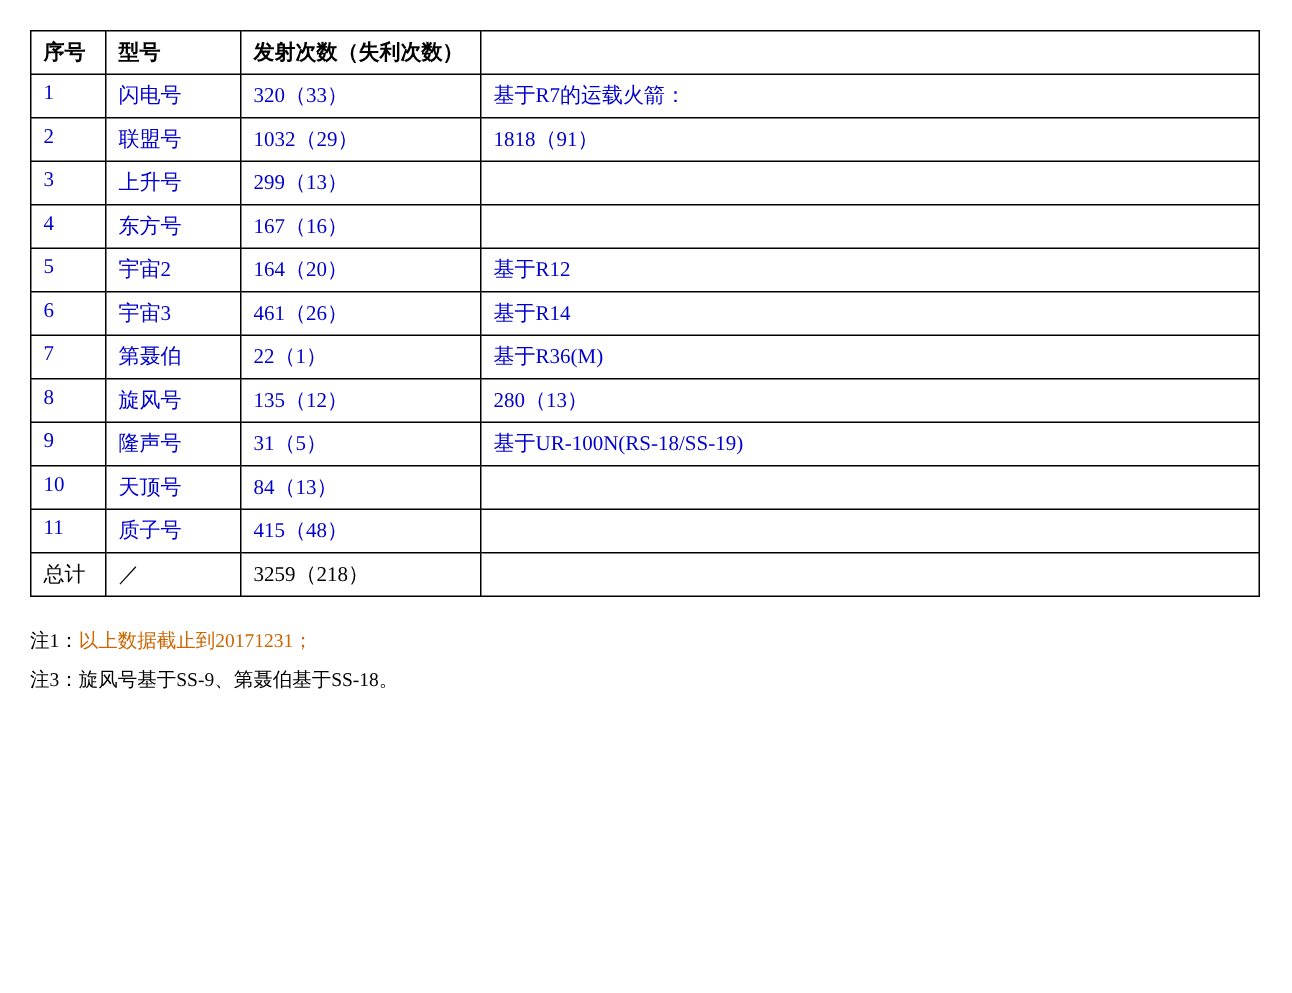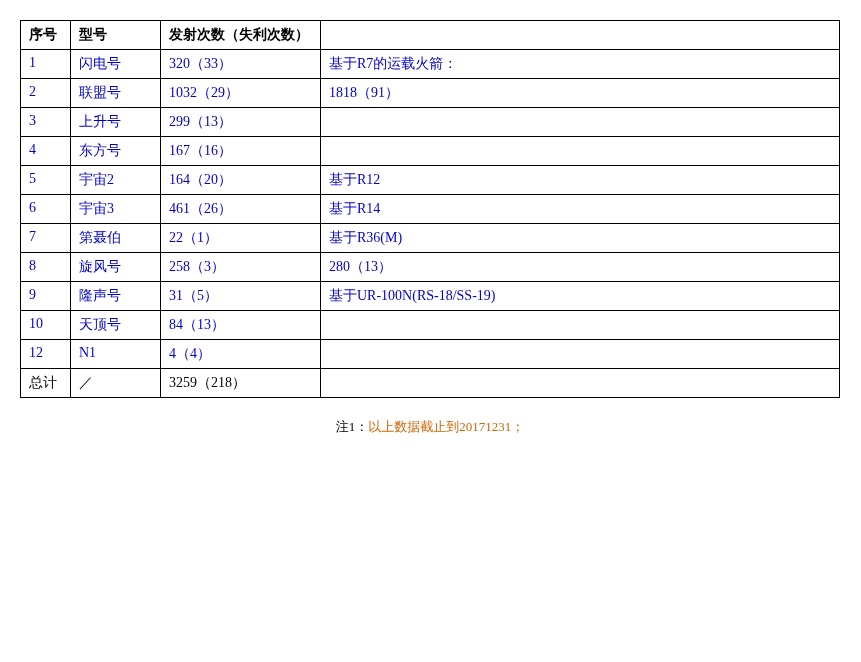--- a/index.html
+++ b/index.html
@@ -35,21 +35,20 @@
     .col-seq { width: 50px; }
     .col-model { width: 90px; }
     .col-launches { width: 160px; }
 
     .blue { color: #0000cc; }
 
     .notes-section {
       margin-top: 16px;
       font-size: 13px;
       line-height: 2;
-      text-align: center;
     }
     .note-line {
       display: block;
     }
     .note-orange { color: #cc6600; }
   </style>
 </head>
 <body>
 
 <div class="table-container">
@@ -101,46 +100,47 @@
         </tr>
         <tr>
           <td class="blue">7</td>
           <td class="blue">第聂伯</td>
           <td class="blue">22（1）</td>
           <td class="blue">基于R36(M)</td>
         </tr>
         <tr>
           <td class="blue">8</td>
           <td class="blue">旋风号</td>
-          <td class="blue">258（3）</td>
+          <td class="blue">135（12）</td>
           <td class="blue">280（13）</td>
         </tr>
         <tr>
           <td class="blue">9</td>
           <td class="blue">隆声号</td>
           <td class="blue">31（5）</td>
           <td class="blue">基于UR-100N(RS-18/SS-19)</td>
         </tr>
         <tr>
           <td class="blue">10</td>
           <td class="blue">天顶号</td>
           <td class="blue">84（13）</td>
           <td></td>
         </tr>
         <tr>
-          <td class="blue">12</td>
-          <td class="blue">N1</td>
-          <td class="blue">4（4）</td>
+          <td class="blue">11</td>
+          <td class="blue">质子号</td>
+          <td class="blue">415（48）</td>
           <td></td>
         </tr>
         <tr>
           <td>总计</td>
           <td>／</td>
           <td>3259（218）</td>
           <td></td>
         </tr>
       </tbody>
   </table>
 
   <div class="notes-section" id="notes-container">
   <div class="note-line"><span>注1：</span><span class="note-orange">以上数据截止到20171231；</span></div>
+      <div class="note-line"><span>注3：</span><span>旋风号基于SS-9、第聂伯基于SS-18。</span></div>
     </div>
 </div>
 
 </body></html>

